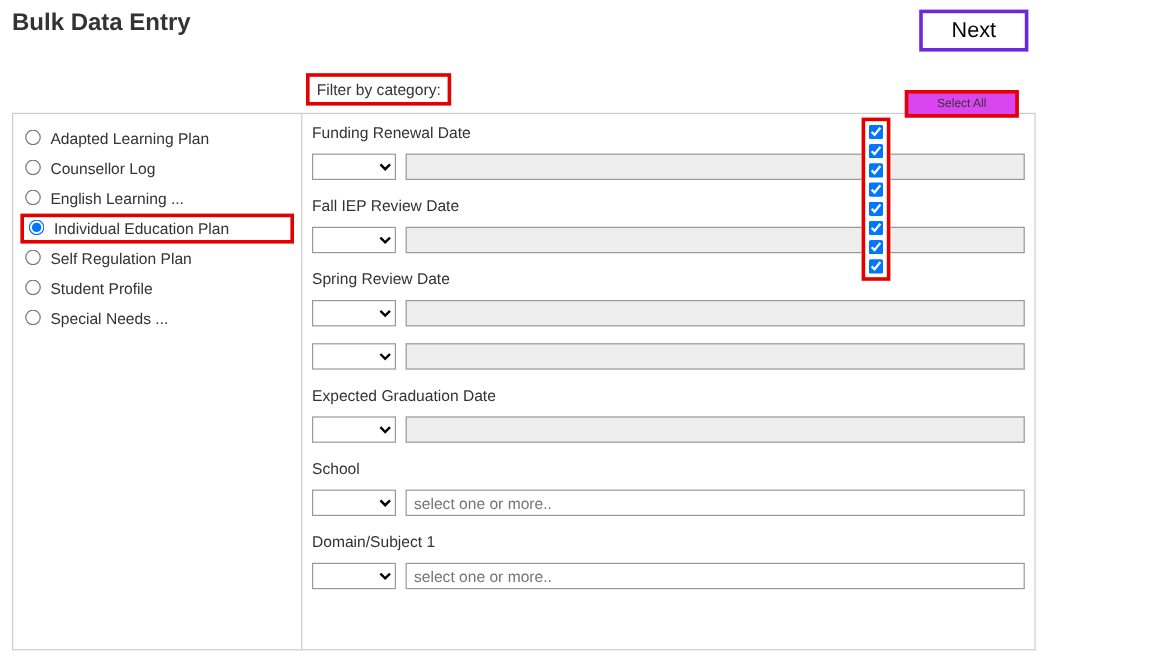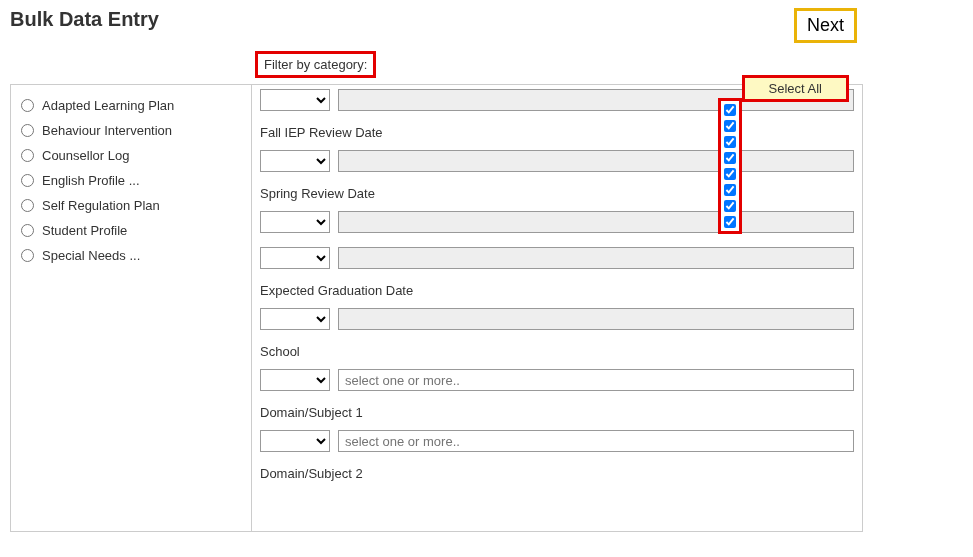--- a/index.html
+++ b/index.html
@@ -1,27 +1,27 @@
 <!DOCTYPE html>
 <html><head>
 <meta charset="utf-8">
 <style>
 html,body{margin:0;padding:0;font-family:Arial,Helvetica,sans-serif;font-size:13px;color:#333;background:#fff}
 .wrap{position:relative;width:873px;height:557px;padding:5px 10px;box-sizing:border-box}
 .title{font-size:20px;font-weight:bold;margin:3px 0 0 0}
-.next-btn{position:absolute;top:8px;right:16px;background:#fff;border:3px solid #eab308;padding:4px 10px;font-size:18px;font-weight:normal;cursor:pointer}
-.filter-row{margin-top:20px;margin-bottom:6px}
+.next-btn{position:absolute;top:8px;right:16px;background:#fff;border:3px solid #6d28d9;padding:4px 24px;font-size:18px;font-weight:normal;cursor:pointer}
+.filter-row{margin-top:30px;margin-bottom:6px}
 .filter-label{display:inline-block;margin-left:245px;border:3px solid #e30000;padding:3px 6px;font-size:13px}
 .btn-group{position:absolute;top:75px;right:24px;display:flex}
-.btn{border:1px solid #aaa;padding:3px 24px;font-size:13px;cursor:pointer;background:#fef9c3}
+.btn{border:1px solid #aaa;padding:3px 24px;font-size:10px;cursor:pointer;background:#d946ef}
 .btn+.btn{border-left:none}
 .btn.select-all{border:3px solid #e30000}
 .cols{display:flex;border:0}
 .left{width:242px;border:1px solid #ccc;box-sizing:border-box;padding:8px 6px;min-height:448px}
-.left-item{display:flex;align-items:center;gap:8px;padding:5px 2px;font-size:13px}
+.left-item{display:flex;align-items:flex-start;gap:8px;padding:5px 2px;font-size:13px}
 .left-item.selected{border:3px solid #e30000;padding:2px 2px}
 .left-item input[type=radio]{margin:0 0 0 2px}
 .middle{flex:1;border:1px solid #ccc;border-left:none;box-sizing:border-box;padding:4px 8px;height:448px;overflow-y:scroll}
 .field-label{font-size:13px;margin:4px 0 10px 0}
 .field-row{display:flex;gap:8px;margin-bottom:14px}
 .sel{width:70px;height:22px;border:1px solid #999;background:#fff}
 .txt{flex:1;height:22px;border:1px solid #999;background:#eee;box-sizing:border-box}
 .txt.white{background:#fff;padding:0 6px;color:#8b5cf6;font-size:13px}
 .checks{position:absolute;top:98px;left:718px;border:3px solid #e30000;padding:3px 3px;display:flex;flex-direction:column;gap:4px;background:#fff}
 .checks input{margin:0;width:12px;height:12px}
@@ -42,44 +42,45 @@
   </div>
 
   <div class="cols">
     <div class="left" id="left">
         <div class="left-item">
           <input type="radio" name="cat" style="">
           <span>Adapted Learning Plan</span>
         </div>
         <div class="left-item">
           <input type="radio" name="cat" style="">
-          <span>Behaviour Intervention</span>
-        </div>
-        <div class="left-item">
-          <input type="radio" name="cat" style="">
           <span>Counsellor Log</span>
         </div>
         <div class="left-item">
           <input type="radio" name="cat" style="">
-          <span>English Profile ...</span>
+          <span>English Learning ...</span>
+        </div>
+        <div class="left-item selected">
+          <input type="radio" name="cat" checked="" style="">
+          <span>Individual Education Plan</span>
         </div>
         <div class="left-item">
           <input type="radio" name="cat" style="">
           <span>Self Regulation Plan</span>
         </div>
         <div class="left-item">
           <input type="radio" name="cat" style="">
           <span>Student Profile</span>
         </div>
         <div class="left-item">
           <input type="radio" name="cat" style="">
           <span>Special Needs ...</span>
         </div>
       </div>
     <div class="middle" id="middle">
+        <div class="field-label">Funding Renewal Date</div>
         <div class="field-row">
           <select class="sel"></select>
           <input type="text" class="txt" style="">
         </div>
         <div class="field-label">Fall IEP Review Date</div>
         <div class="field-row">
           <select class="sel"></select>
           <input type="text" class="txt" style="">
         </div>
         <div class="field-label">Spring Review Date</div>
@@ -99,21 +100,20 @@
         <div class="field-label">School</div>
         <div class="field-row">
           <select class="sel"></select>
           <input type="text" class="txt white" placeholder="select one or more.." style="">
         </div>
         <div class="field-label">Domain/Subject 1</div>
         <div class="field-row">
           <select class="sel"></select>
           <input type="text" class="txt white" placeholder="select one or more.." style="">
         </div>
-        <div class="field-label">Domain/Subject 2</div>
       </div>
   </div>
 
   <div class="checks" id="checks">
       <input type="checkbox" checked="" style="">
       <input type="checkbox" checked="" style="">
       <input type="checkbox" checked="" style="">
       <input type="checkbox" checked="" style="">
       <input type="checkbox" checked="" style="">
       <input type="checkbox" checked="" style="">

